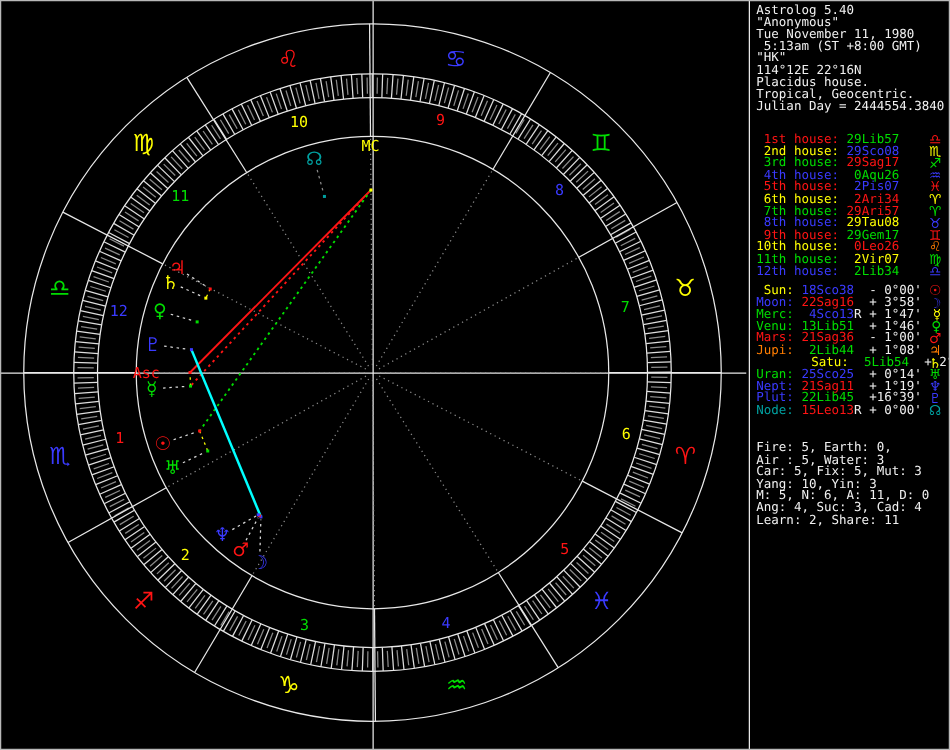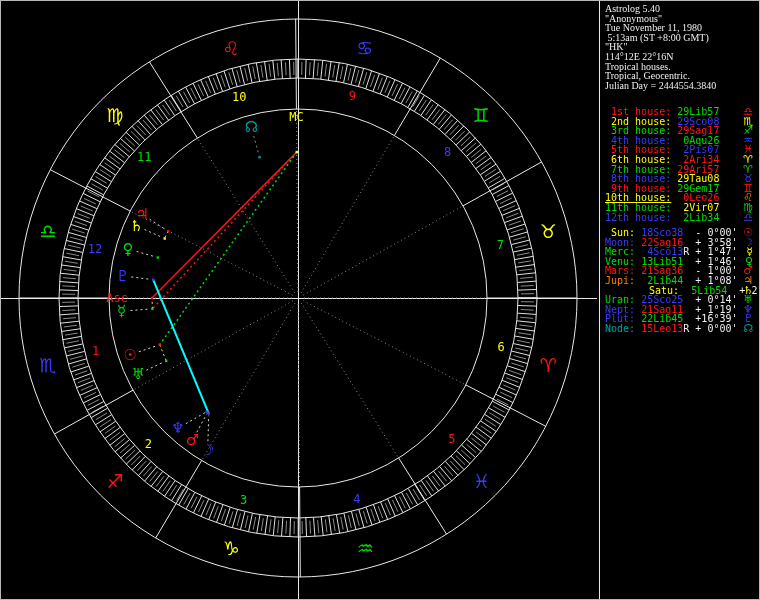--- a/index.html
+++ b/index.html
@@ -7,21 +7,21 @@
        font-family:"DejaVu Sans Mono",monospace;}
   .frame{position:absolute;inset:0;border:1px solid #b9b9b9;pointer-events:none;z-index:9;}
   #chart{position:absolute;left:0;top:0;width:599px;height:600px;}
   .sep{position:absolute;left:599px;top:0;width:1px;height:600px;background:#e8e8e8;}
   .sidebar{position:absolute;left:601px;top:0;width:158px;height:600px;}
   .block{position:absolute;left:4px;right:0;}
   .row{position:relative;height:9.6px;line-height:9.6px;font-size:10px;white-space:pre;}
   .row .g{position:absolute;right:6px;top:-1px;font-family:"DejaVu Sans",sans-serif;
           font-size:11px;line-height:11px;}
   .hdr{top:4px;} .houses{top:107px;} .planets{top:228px;} .stats{top:354px;}
-  .hdr .row,.stats .row{color:#f0f0f0;font-family:Liberation Serif, serif;}
+  .hdr .row,.stats .row{color:#f0f0f0;}
 </style>
 </head>
 <body>
 
 <div class="frame"></div>
 
 <svg id="chart" viewBox="0 0 599 600" width="599" height="600">
     <line x1="0" y1="298.5" x2="597" y2="298.5" stroke="#e8e8e8" stroke-width="1"></line>
     <line x1="298.5" y1="0" x2="298.5" y2="600" stroke="#e8e8e8" stroke-width="1"></line>
     <circle cx="298" cy="298" r="279" fill="none" stroke="#e8e8e8" stroke-width="1"></circle>
@@ -485,44 +485,53 @@
 <div class="sep"></div>
 
 <div class="sidebar">
   <div class="block hdr">
     <div class="row">Astrolog 5.40</div>
     <div class="row">"Anonymous"</div>
     <div class="row">Tue November 11, 1980</div>
     <div class="row"> 5:13am (ST +8:00 GMT)</div>
     <div class="row">"HK"</div>
     <div class="row">114°12E 22°16N</div>
-    <div class="row">Tropical houses.</div>
+    <div class="row">Placidus house.</div>
     <div class="row">Tropical, Geocentric.</div>
     <div class="row">Julian Day = 2444554.3840</div>
   </div>
   <div class="block houses" id="houses">
       <div class="row"><span style="color: rgb(255, 20, 20);"> 1st house:</span><span> </span><span style="color: rgb(0, 221, 0);">29Lib57</span><span class="g" style="color: rgb(255, 20, 20);">♎</span></div>
       <div class="row"><span style="color: rgb(255, 255, 0);"> 2nd house:</span><span> </span><span style="color: rgb(58, 58, 255);">29Sco08</span><span class="g" style="color: rgb(255, 255, 0);">♏</span></div>
       <div class="row"><span style="color: rgb(0, 221, 0);"> 3rd house:</span><span> </span><span style="color: rgb(255, 20, 20);">29Sag17</span><span class="g" style="color: rgb(0, 221, 0);">♐</span></div>
       <div class="row"><span style="color: rgb(58, 58, 255);"> 4th house:</span><span> </span><span style="color: rgb(0, 221, 0);"> 0Aqu26</span><span class="g" style="color: rgb(58, 58, 255);">♒</span></div>
       <div class="row"><span style="color: rgb(255, 20, 20);"> 5th house:</span><span> </span><span style="color: rgb(58, 58, 255);"> 2Pis07</span><span class="g" style="color: rgb(255, 20, 20);">♓</span></div>
       <div class="row"><span style="color: rgb(255, 255, 0);"> 6th house:</span><span> </span><span style="color: rgb(255, 20, 20);"> 2Ari34</span><span class="g" style="color: rgb(255, 255, 0);">♈</span></div>
       <div class="row"><span style="color: rgb(0, 221, 0); margin-top: 44px;"> 7th house:</span><span> </span><span style="color: rgb(255, 20, 20);">29Ari57</span><span class="g" style="color: rgb(0, 221, 0);">♈</span></div>
       <div class="row"><span style="color: rgb(58, 58, 255);"> 8th house:</span><span> </span><span style="color: rgb(255, 255, 0); text-align: center;">29Tau08</span><span class="g" style="color: rgb(58, 58, 255);">♉</span></div>
       <div class="row"><span style="color: rgb(255, 20, 20);"> 9th house:</span><span> </span><span style="color: rgb(0, 221, 0);">29Gem17</span><span class="g" style="color: rgb(255, 20, 20);">♊</span></div>
-      <div class="row"><span style="color: rgb(255, 255, 0); text-decoration: underline;">10th house:</span><span> </span><span style="color: rgb(255, 20, 20);"> 0Leo26</span><span class="g" style="color: rgb(255, 125, 0);">♌</span></div>
+      <div class="row"><span style="color: rgb(255, 255, 0);">10th house:</span><span> </span><span style="color: rgb(255, 20, 20);"> 0Leo26</span><span class="g" style="color: rgb(255, 125, 0);">♌</span></div>
       <div class="row"><span style="color: rgb(0, 221, 0);">11th house:</span><span> </span><span style="color: rgb(255, 255, 0);"> 2Vir07</span><span class="g" style="color: rgb(0, 221, 0);">♍</span></div>
       <div class="row"><span style="color: rgb(58, 58, 255);">12th house:</span><span> </span><span style="color: rgb(0, 221, 0);"> 2Lib34</span><span class="g" style="color: rgb(58, 58, 255);">♎</span></div>
     </div>
   <div class="block planets" id="planets">
       <div class="row"><span style="color: rgb(255, 255, 0);"> Sun:</span><span> </span><span style="color: rgb(58, 58, 255);">18Sco38</span><span style="color: rgb(240, 240, 240);"> </span><span style="color: rgb(240, 240, 240);"> - 0°00'</span><span class="g" style="color: rgb(255, 20, 20);">☉</span></div>
       <div class="row"><span style="color: rgb(58, 58, 255);">Moon:</span><span> </span><span style="color: rgb(255, 20, 20);">22Sag16</span><span style="color: rgb(240, 240, 240);"> </span><span style="color: rgb(240, 240, 240);"> + 3°58'</span><span class="g" style="color: rgb(58, 58, 255);">☽</span></div>
       <div class="row"><span style="color: rgb(0, 221, 0);">Merc:</span><span> </span><span style="color: rgb(58, 58, 255);"> 4Sco13</span><span style="color: rgb(240, 240, 240);">R</span><span style="color: rgb(240, 240, 240);"> + 1°47'</span><span class="g" style="color: rgb(255, 255, 0);">☿</span></div>
       <div class="row"><span style="color: rgb(0, 221, 0);">Venu:</span><span> </span><span style="color: rgb(0, 221, 0);">13Lib51</span><span style="color: rgb(240, 240, 240);"> </span><span style="color: rgb(240, 240, 240);"> + 1°46'</span><span class="g" style="color: rgb(0, 221, 0);">♀</span></div>
       <div class="row"><span style="color: rgb(255, 20, 20);">Mars:</span><span> </span><span style="color: rgb(255, 20, 20);">21Sag36</span><span style="color: rgb(240, 240, 240);"> </span><span style="color: rgb(240, 240, 240);"> - 1°00'</span><span class="g" style="color: rgb(255, 20, 20);">♂</span></div>
       <div class="row"><span style="color: rgb(255, 125, 0);">Jupi:</span><span> </span><span style="color: rgb(0, 221, 0);"> 2Lib44</span><span style="color: rgb(240, 240, 240);"> </span><span style="color: rgb(240, 240, 240); margin-top: 12px;"> + 1°08'</span><span class="g" style="color: rgb(255, 125, 0);">♃</span></div>
       <div class="row"><span style="color: rgb(255, 255, 0); margin-left: 44px;">Satu:</span><span> </span><span style="color: rgb(0, 221, 0);"> 5Lib54</span><span style="color: rgb(240, 240, 240);"> </span><span style="color: rgb(240, 240, 240);"> + 2°09'</span><span class="g" style="color: rgb(255, 255, 0);">♄</span></div>
       <div class="row"><span style="color: rgb(0, 221, 0);">Uran:</span><span> </span><span style="color: rgb(58, 58, 255);">25Sco25</span><span style="color: rgb(240, 240, 240);"> </span><span style="color: rgb(240, 240, 240);"> + 0°14'</span><span class="g" style="color: rgb(0, 221, 0);">♅</span></div>
       <div class="row"><span style="color: rgb(58, 58, 255); margin-top: 18px;">Nept:</span><span> </span><span style="color: rgb(255, 20, 20);">21Sag11</span><span style="color: rgb(240, 240, 240);"> </span><span style="color: rgb(240, 240, 240);"> + 1°19'</span><span class="g" style="color: rgb(58, 58, 255);">♆</span></div>
       <div class="row"><span style="color: rgb(58, 58, 255);">Plut:</span><span> </span><span style="color: rgb(0, 221, 0);">22Lib45</span><span style="color: rgb(240, 240, 240);"> </span><span style="color: rgb(240, 240, 240);"> +16°39'</span><span class="g" style="color: rgb(58, 58, 255);">♇</span></div>
       <div class="row"><span style="color: rgb(0, 160, 160);">Node:</span><span> </span><span style="color: rgb(255, 20, 20);">15Leo13</span><span style="color: rgb(240, 240, 240);">R</span><span style="color: rgb(240, 240, 240);"> + 0°00'</span><span class="g" style="color: rgb(0, 160, 160);">☊</span></div>
     </div>
+  <div class="block stats">
+    <div class="row">Fire: 5, Earth: 0,</div>
+    <div class="row">Air : 5, Water: 3</div>
+    <div class="row">Car: 5, Fix: 5, Mut: 3</div>
+    <div class="row">Yang: 10, Yin: 3</div>
+    <div class="row">M: 5, N: 6, A: 11, D: 0</div>
+    <div class="row">Ang: 4, Suc: 3, Cad: 4</div>
+    <div class="row">Learn: 2, Share: 11</div>
+  </div>
 </div>
 
 </body></html>

